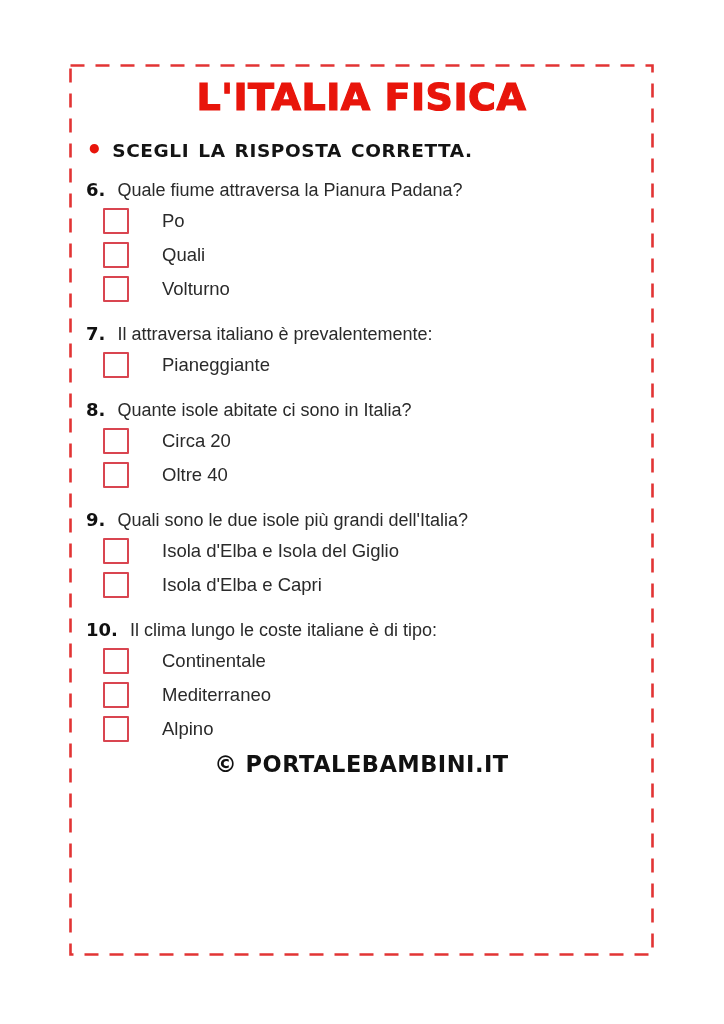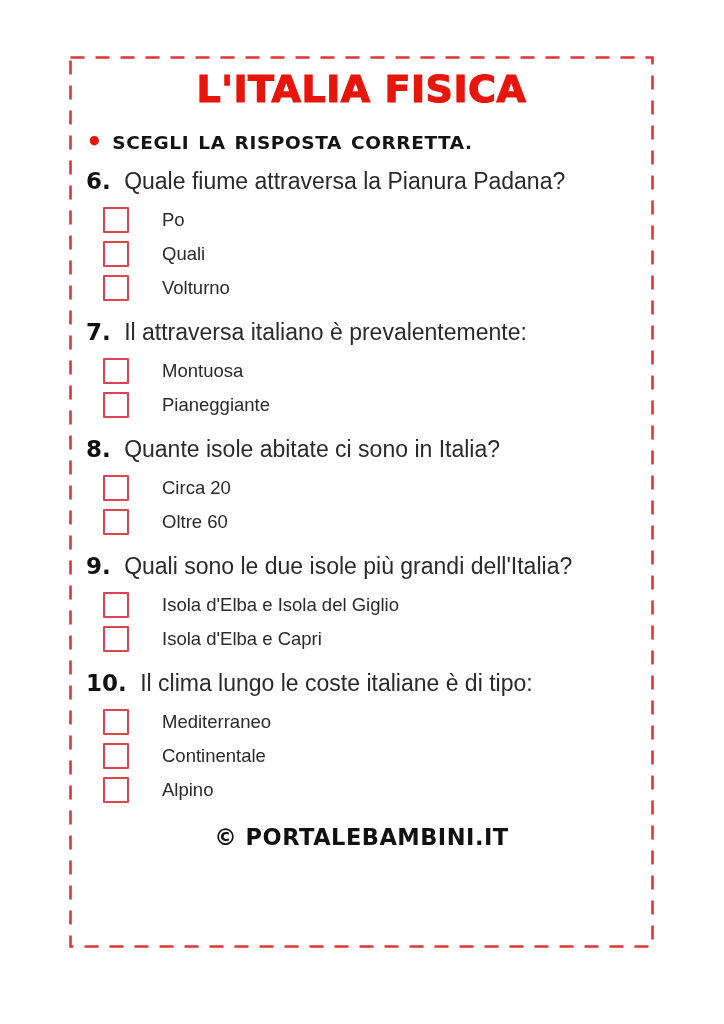--- a/index.html
+++ b/index.html
@@ -11,21 +11,21 @@
     width: 724px;
     height: 1024px;
     position: relative;
     font-family: "Liberation Sans", sans-serif;
     color: var(--text-color, #232323);
     overflow: hidden;
   }
   .frame {
     position: absolute;
     left: 69px;
-    top: 56px;
+    top: 64px;
     width: 585px;
     height: 892px;
     box-sizing: border-box;
     padding: 0 16px;
   }
   .frame-border-svg {
     position: absolute;
     left: 0; top: 0;
     width: 585px;
     height: 892px;
@@ -59,36 +59,35 @@
     color: var(--accent-red, #e8150b);
     font-size: 26px;
     line-height: 23px;
     margin-right: 9px;
   }
   .question {
     margin-top: 14px;
     padding-left: 1px;
   }
   .q-head {
-    font-size: 23px;
+    font-size: 18px;
     line-height: 27px;
   }
   .q-num {
     font-family: "DejaVu Sans", sans-serif;
     font-weight: 800;
     color: #111111;
     margin-right: 7px;
   }
   .q-text {
     font-family: "Liberation Sans", sans-serif;
     font-weight: 400;
     color: #2a2a2a;
   }
   .options {
-    margin-top: 8px;
     text-align: right;
   }
   .option {
     display: flex;
     align-items: center;
     height: 34px;
     cursor: pointer;
   }
   .checkbox {
     display: inline-block;
@@ -100,21 +99,21 @@
     border-radius: 1px;
     background: #ffffff;
   }
   .option-label {
     margin-left: 33px;
     font-size: 18.5px;
     color: #2a2a2a;
     font-weight: 400;
   }
   .footer {
-    margin-top: 16px;
+    margin-top: 4px;
     text-align: center;
     font-family: "DejaVu Sans", sans-serif;
     font-weight: 800;
     font-size: 22.5px;
     line-height: 28px;
     letter-spacing: 0.5px;
     color: #111111;
   }
 </style>
 </head>
@@ -153,24 +152,20 @@
     <span class="option-label">Volturno</span>
   </label>
 </div>
   </section>
 
   <section class="question">
     <div class="q-head">
       <span class="q-num">7.</span><span class="q-text"> Il attraversa italiano è prevalentemente:</span>
     </div>
     <div class="options">
-  <label class="option">
-    <span class="checkbox"></span>
-    <span class="option-label">Montuosa</span>
-  </label>
 
 
   <label class="option">
     <span class="checkbox"></span>
     <span class="option-label">Pianeggiante</span>
   </label>
 </div>
   </section>
 
   <section class="question">
@@ -178,21 +173,21 @@
       <span class="q-num">8.</span><span class="q-text"> Quante isole abitate ci sono in Italia?</span>
     </div>
     <div class="options">
   <label class="option">
     <span class="checkbox"></span>
     <span class="option-label">Circa 20</span>
   </label>
 
   <label class="option">
     <span class="checkbox"></span>
-    <span class="option-label">Oltre 60</span>
+    <span class="option-label">Oltre 40</span>
   </label>
 
 </div>
   </section>
 
   <section class="question">
     <div class="q-head">
       <span class="q-num">9.</span><span class="q-text"> Quali sono le due isole più grandi dell'Italia?</span>
     </div>
     <div class="options">
@@ -209,30 +204,30 @@
 </div>
   </section>
 
   <section class="question">
     <div class="q-head">
       <span class="q-num">10.</span><span class="q-text"> Il clima lungo le coste italiane è di tipo:</span>
     </div>
     <div class="options">
   <label class="option">
     <span class="checkbox"></span>
+    <span class="option-label">Continentale</span>
+  </label>
+
+  <label class="option">
+    <span class="checkbox"></span>
     <span class="option-label">Mediterraneo</span>
   </label>
 
   <label class="option">
     <span class="checkbox"></span>
-    <span class="option-label">Continentale</span>
-  </label>
-
-  <label class="option">
-    <span class="checkbox"></span>
     <span class="option-label">Alpino</span>
   </label>
 </div>
   </section>
 </div>
 
   <div class="footer">© PORTALEBAMBINI.IT</div>
 </div>
 
 </body></html>

